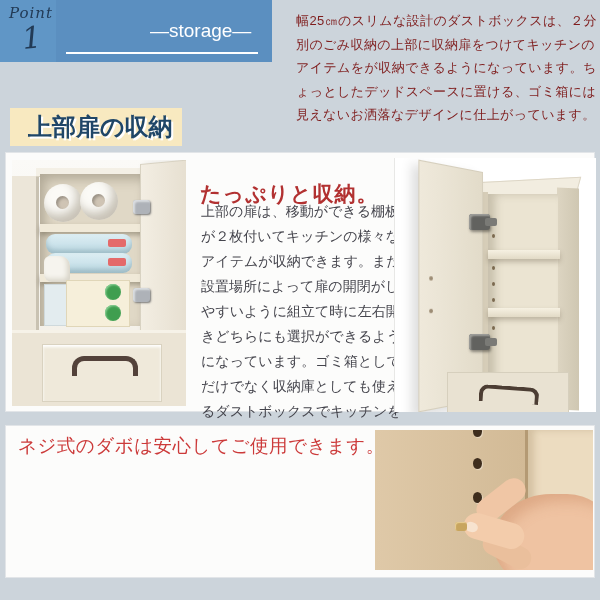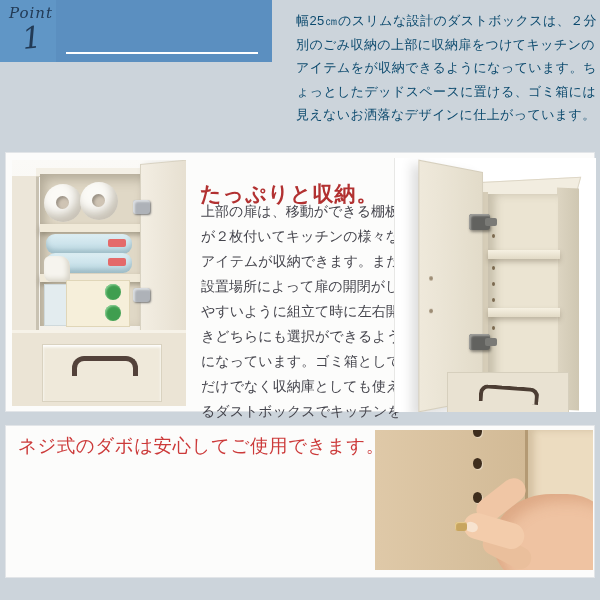--- a/index.html
+++ b/index.html
@@ -9,21 +9,21 @@
   
   .header{position:absolute;left:0;top:0;width:272px;height:62px;background:#5b8fc0;}
   .point-block{position:absolute;left:0;top:0;width:56px;height:62px;background:#6096c6;color:#223a55;}
   .point-word{position:absolute;left:9px;top:4px;font-size:15px;font-style:italic;font-family:"DejaVu Serif",serif;letter-spacing:1px;}
   .point-num{position:absolute;left:22px;top:20px;font-size:30px;font-style:italic;font-family:"DejaVu Serif",serif;transform:rotate(-6deg);}
   .hdr-title{position:absolute;left:64px;top:4px;font-family:"Liberation Serif","DejaVu Serif",serif;font-weight:bold;font-size:42px;color:#ffffff;letter-spacing:3px;}
   .hdr-sub{position:absolute;left:150px;top:20px;font-size:19px;color:#ffffff;font-family:"Liberation Sans","DejaVu Sans",sans-serif;}
   .hdr-line{position:absolute;left:66px;top:52px;width:192px;height:2px;background:#ffffff;}
 
   
-  .intro{position:absolute;left:296px;top:9px;width:302px;font-size:13px;line-height:23.5px;color:#0c4a6e;letter-spacing:0.4px;}
+  .intro{position:absolute;left:296px;top:9px;width:302px;font-size:13px;line-height:23.5px;color:#7f1d1d;letter-spacing:0.4px;}
 
   
   .badge{position:absolute;left:10px;top:108px;width:172px;height:38px;background:#f8e9c0;
          font-family:"Liberation Serif","DejaVu Serif",serif;font-weight:bold;font-size:24px;
          color:#1f4668;text-shadow:2px 2px 0 #ffffff;line-height:38px;padding-left:18px;box-sizing:border-box;}
 
   
   .panel{position:absolute;background:#fcfcfb;border:1px solid #e2e5e8;box-sizing:border-box;}
   .panel.upper{left:5px;top:152px;width:590px;height:260px;}
   .panel.lower{left:5px;top:425px;width:590px;height:153px;}
@@ -98,25 +98,27 @@
 </head>
 <body>
 
 <div class="page">
 
   <div class="header">
     <div class="point-block">
       <span class="point-word">Point</span>
       <span class="point-num">1</span>
     </div>
+    <span class="hdr-sub">—storage—</span>
     <div class="hdr-line"></div>
   </div>
 
   <div class="intro">幅25㎝のスリムな設計のダストボックスは、２分別のごみ収納の上部に収納扉をつけてキッチンのアイテムをが収納できるようになっています。ちょっとしたデッドスペースに置ける、ゴミ箱には見えないお洒落なデザインに仕上がっています。</div>
 
+  <div class="badge">上部扉の収納</div>
 
   <div class="panel upper"></div>
 
   <div class="photo1">
     <div class="p1-neighbor"></div>
     <div class="p1-toprail"></div>
     <div class="p1-interior"></div>
     <div class="p1-shelf" style="top:64px;"></div>
     <div class="p1-shelf" style="top:114px;"></div>
     <div class="roll" style="left:32px;top:24px;"></div>

